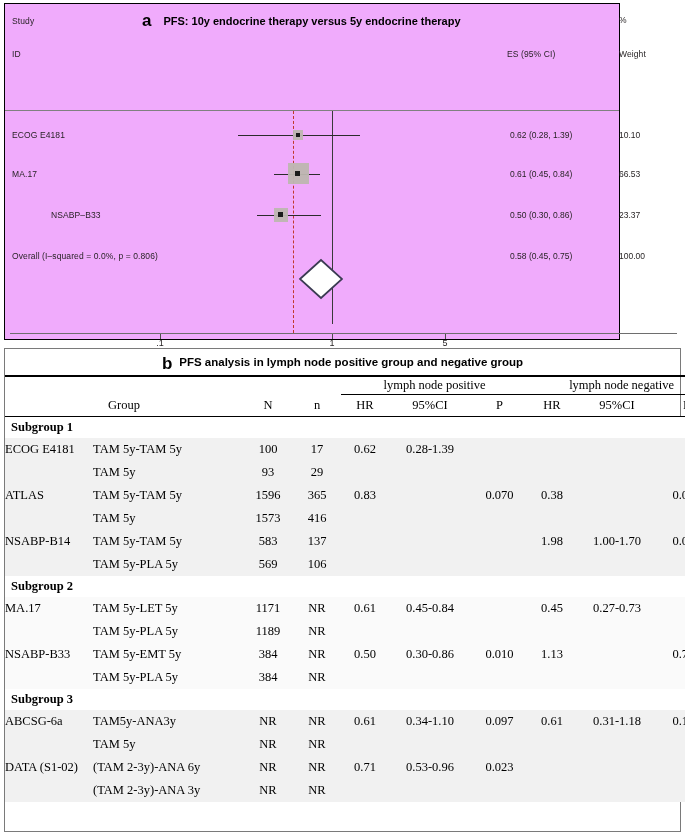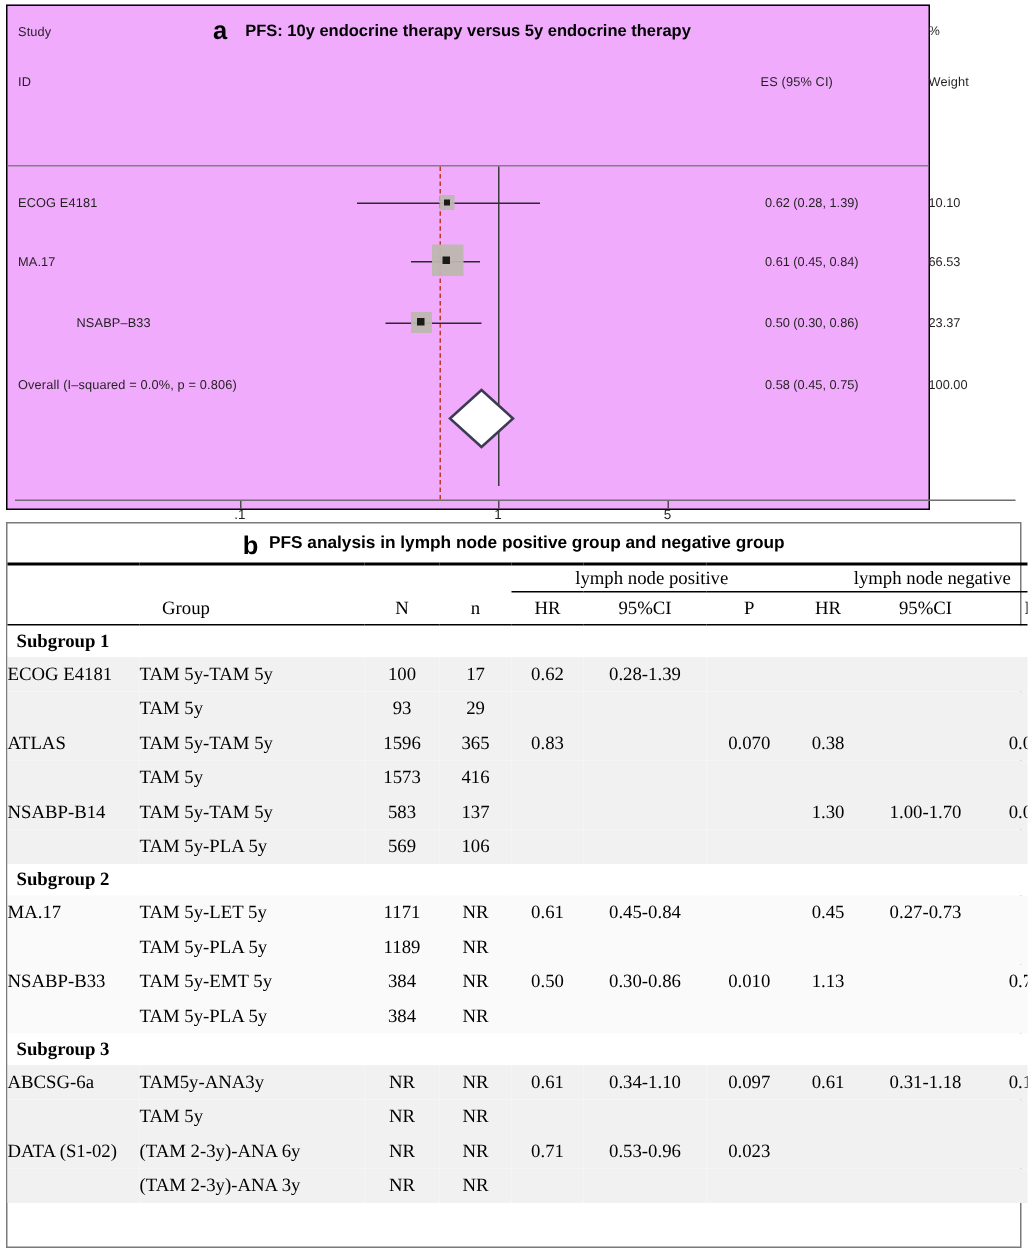--- a/index.html
+++ b/index.html
@@ -363,21 +363,21 @@
           <td class="c-num"></td>
         </tr>
         <tr class="datarow shade">
           <td class="c-study">NSABP-B14</td>
           <td class="c-reg">TAM 5y-TAM 5y</td>
           <td class="c-num">583</td>
           <td class="c-num">137</td>
           <td class="c-num"></td>
           <td class="c-num"></td>
           <td class="c-num"></td>
-          <td class="c-num">1.30</td>
+          <td class="c-num">1.98</td>
           <td class="c-num">1.00-1.70</td>
           <td class="c-num">0.030</td>
         </tr>
         <tr class="datarow shade">
           <td class="c-study"></td>
           <td class="c-reg">TAM 5y-PLA 5y</td>
           <td class="c-num">569</td>
           <td class="c-num">106</td>
           <td class="c-num"></td>
           <td class="c-num"></td>

